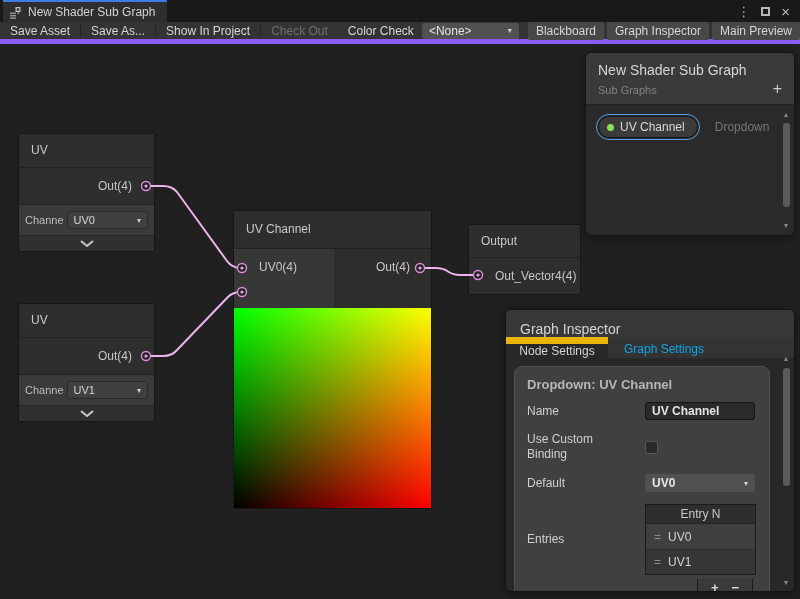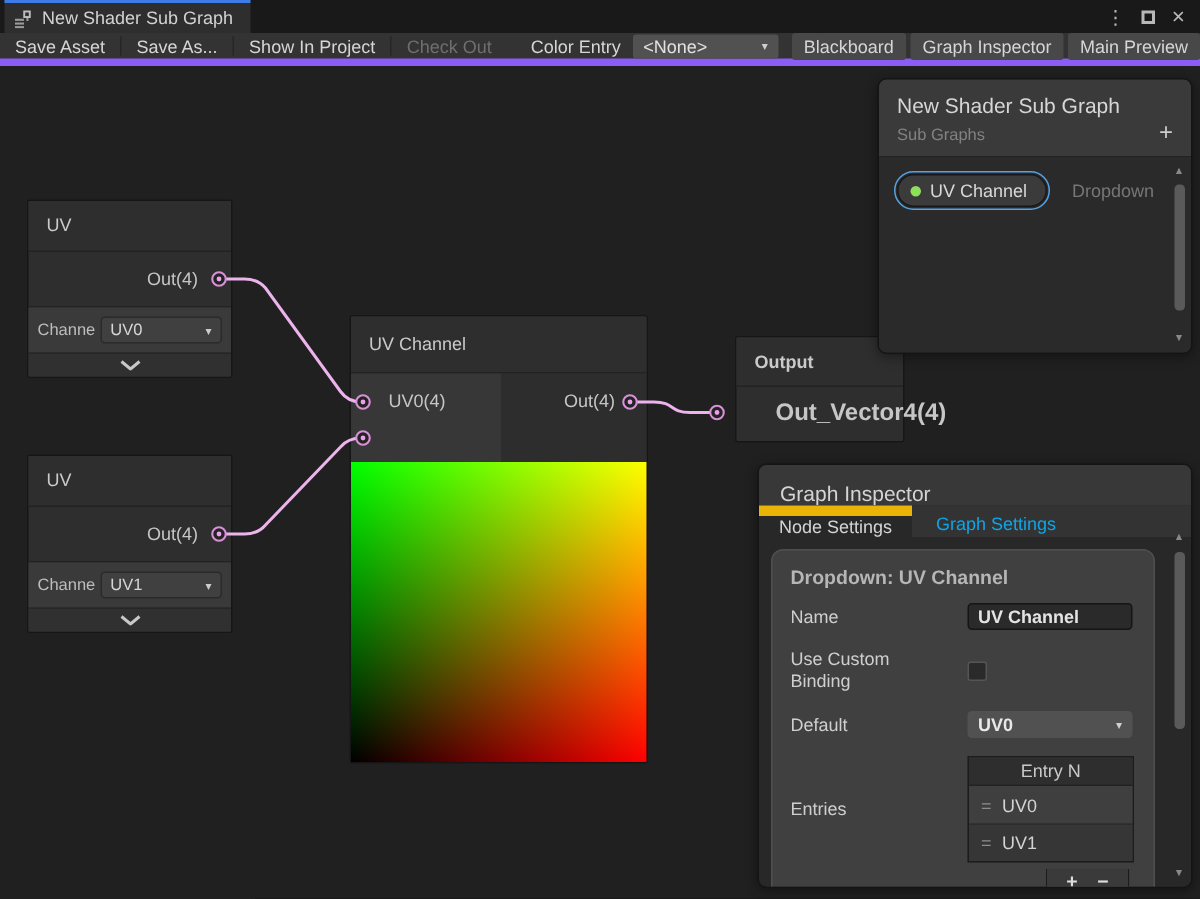--- a/index.html
+++ b/index.html
@@ -49,23 +49,23 @@
   .in-col { width: 100px; background: #373737; }
   .in-row { height: 26px; display: flex; align-items: center; padding-left: 25px; }
   .in-row.first { margin-top: 5px; }
   .out-col { flex: 1; background: #2d2d2d; }
   .out-row { height: 26px; margin-top: 5px; display: flex; align-items: center; justify-content: flex-end; padding-right: 21px; }
   .uv-preview { height: 200px; background-color: #000;
      background-image: linear-gradient(to right, #000000, #ff0000), linear-gradient(to top, #000000, #00ff00);
      background-blend-mode: screen; }
 
   
-  .output-node { left: 490px; top: 180px; width: 113px; font-weight: bold; }
+  .output-node { left: 468px; top: 180px; width: 113px; }
   .output-node .node-title { height: 33px; line-height: 32px; }
-  .port-row-in { height: 36px; display: flex; align-items: center; padding-left: 26px; font-size: 16px; }
+  .port-row-in { height: 36px; display: flex; align-items: center; padding-left: 26px; font-size: 12px; }
 
   
   .panel { position: absolute; z-index: 10; border: 1px solid #141414; border-radius: 6px; overflow: hidden; background: #2a2a2a; box-shadow: 0 2px 8px rgba(0,0,0,.4); }
 
   
   .blackboard { left: 585px; top: 8px; width: 210px; height: 184px; display: flex; flex-direction: column; }
   .bb-header { position: relative; height: 52px; background: #3a3a3a; border-bottom: 1px solid #222; padding: 9px 12px 0 12px; }
   .bb-title { font-size: 14px; color: #d6d6d6; }
   .bb-sub { font-size: 11px; color: #828282; margin-top: 6px; }
   .bb-plus { position: absolute; right: 12px; bottom: 7px; font-size: 16px; color: #cccccc; line-height: 1; }
@@ -134,21 +134,21 @@
 
   <div class="toolbar">
     <div class="tbtn">Save Asset</div>
     <div class="tdiv"></div>
     <div class="tbtn">Save As...</div>
     <div class="tdiv"></div>
     <div class="tbtn">Show In Project</div>
     <div class="tdiv"></div>
     <div class="tbtn disabled">Check Out</div>
     <div class="tb-spacer"></div>
-    <div class="cm-label">Color Entry</div>
+    <div class="cm-label">Color Check</div>
     <div class="tb-select">
       <span>&lt;None&gt;</span>
       <span class="arr">▾</span>
     </div>
     <div class="raised">Blackboard</div>
     <div class="raised">Graph Inspector</div>
     <div class="raised">Main Preview</div>
   </div>
 
   <div class="canvas">

